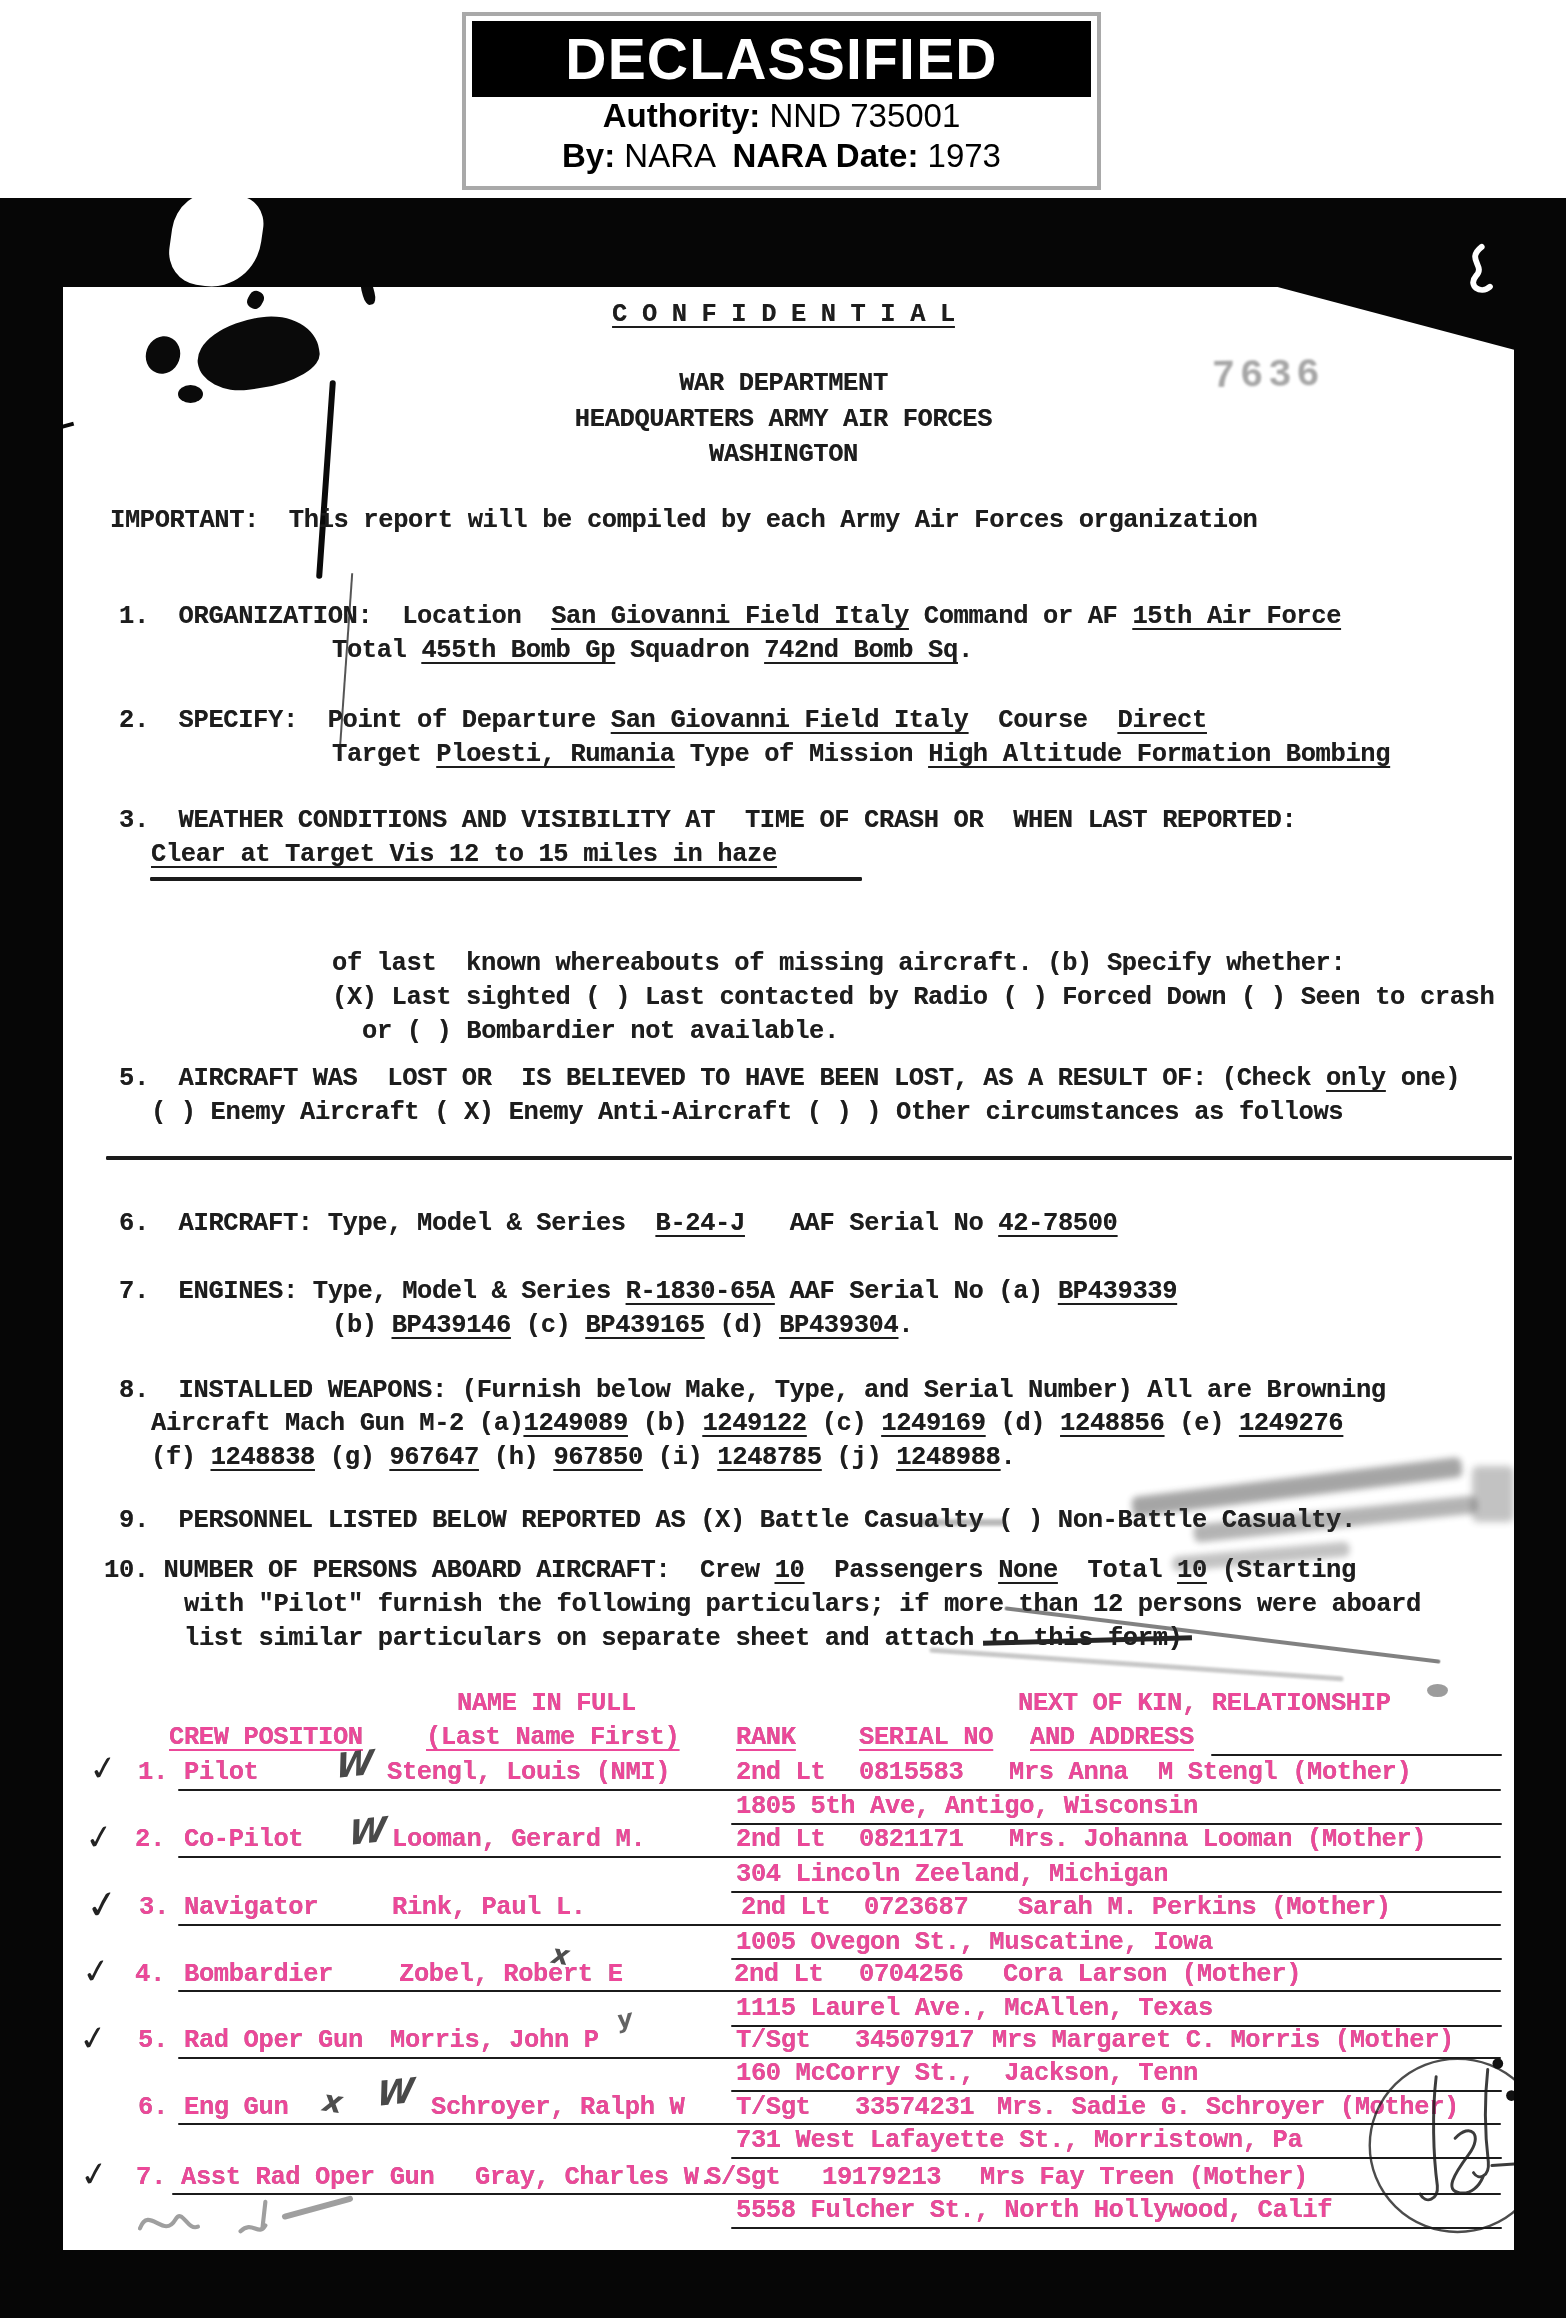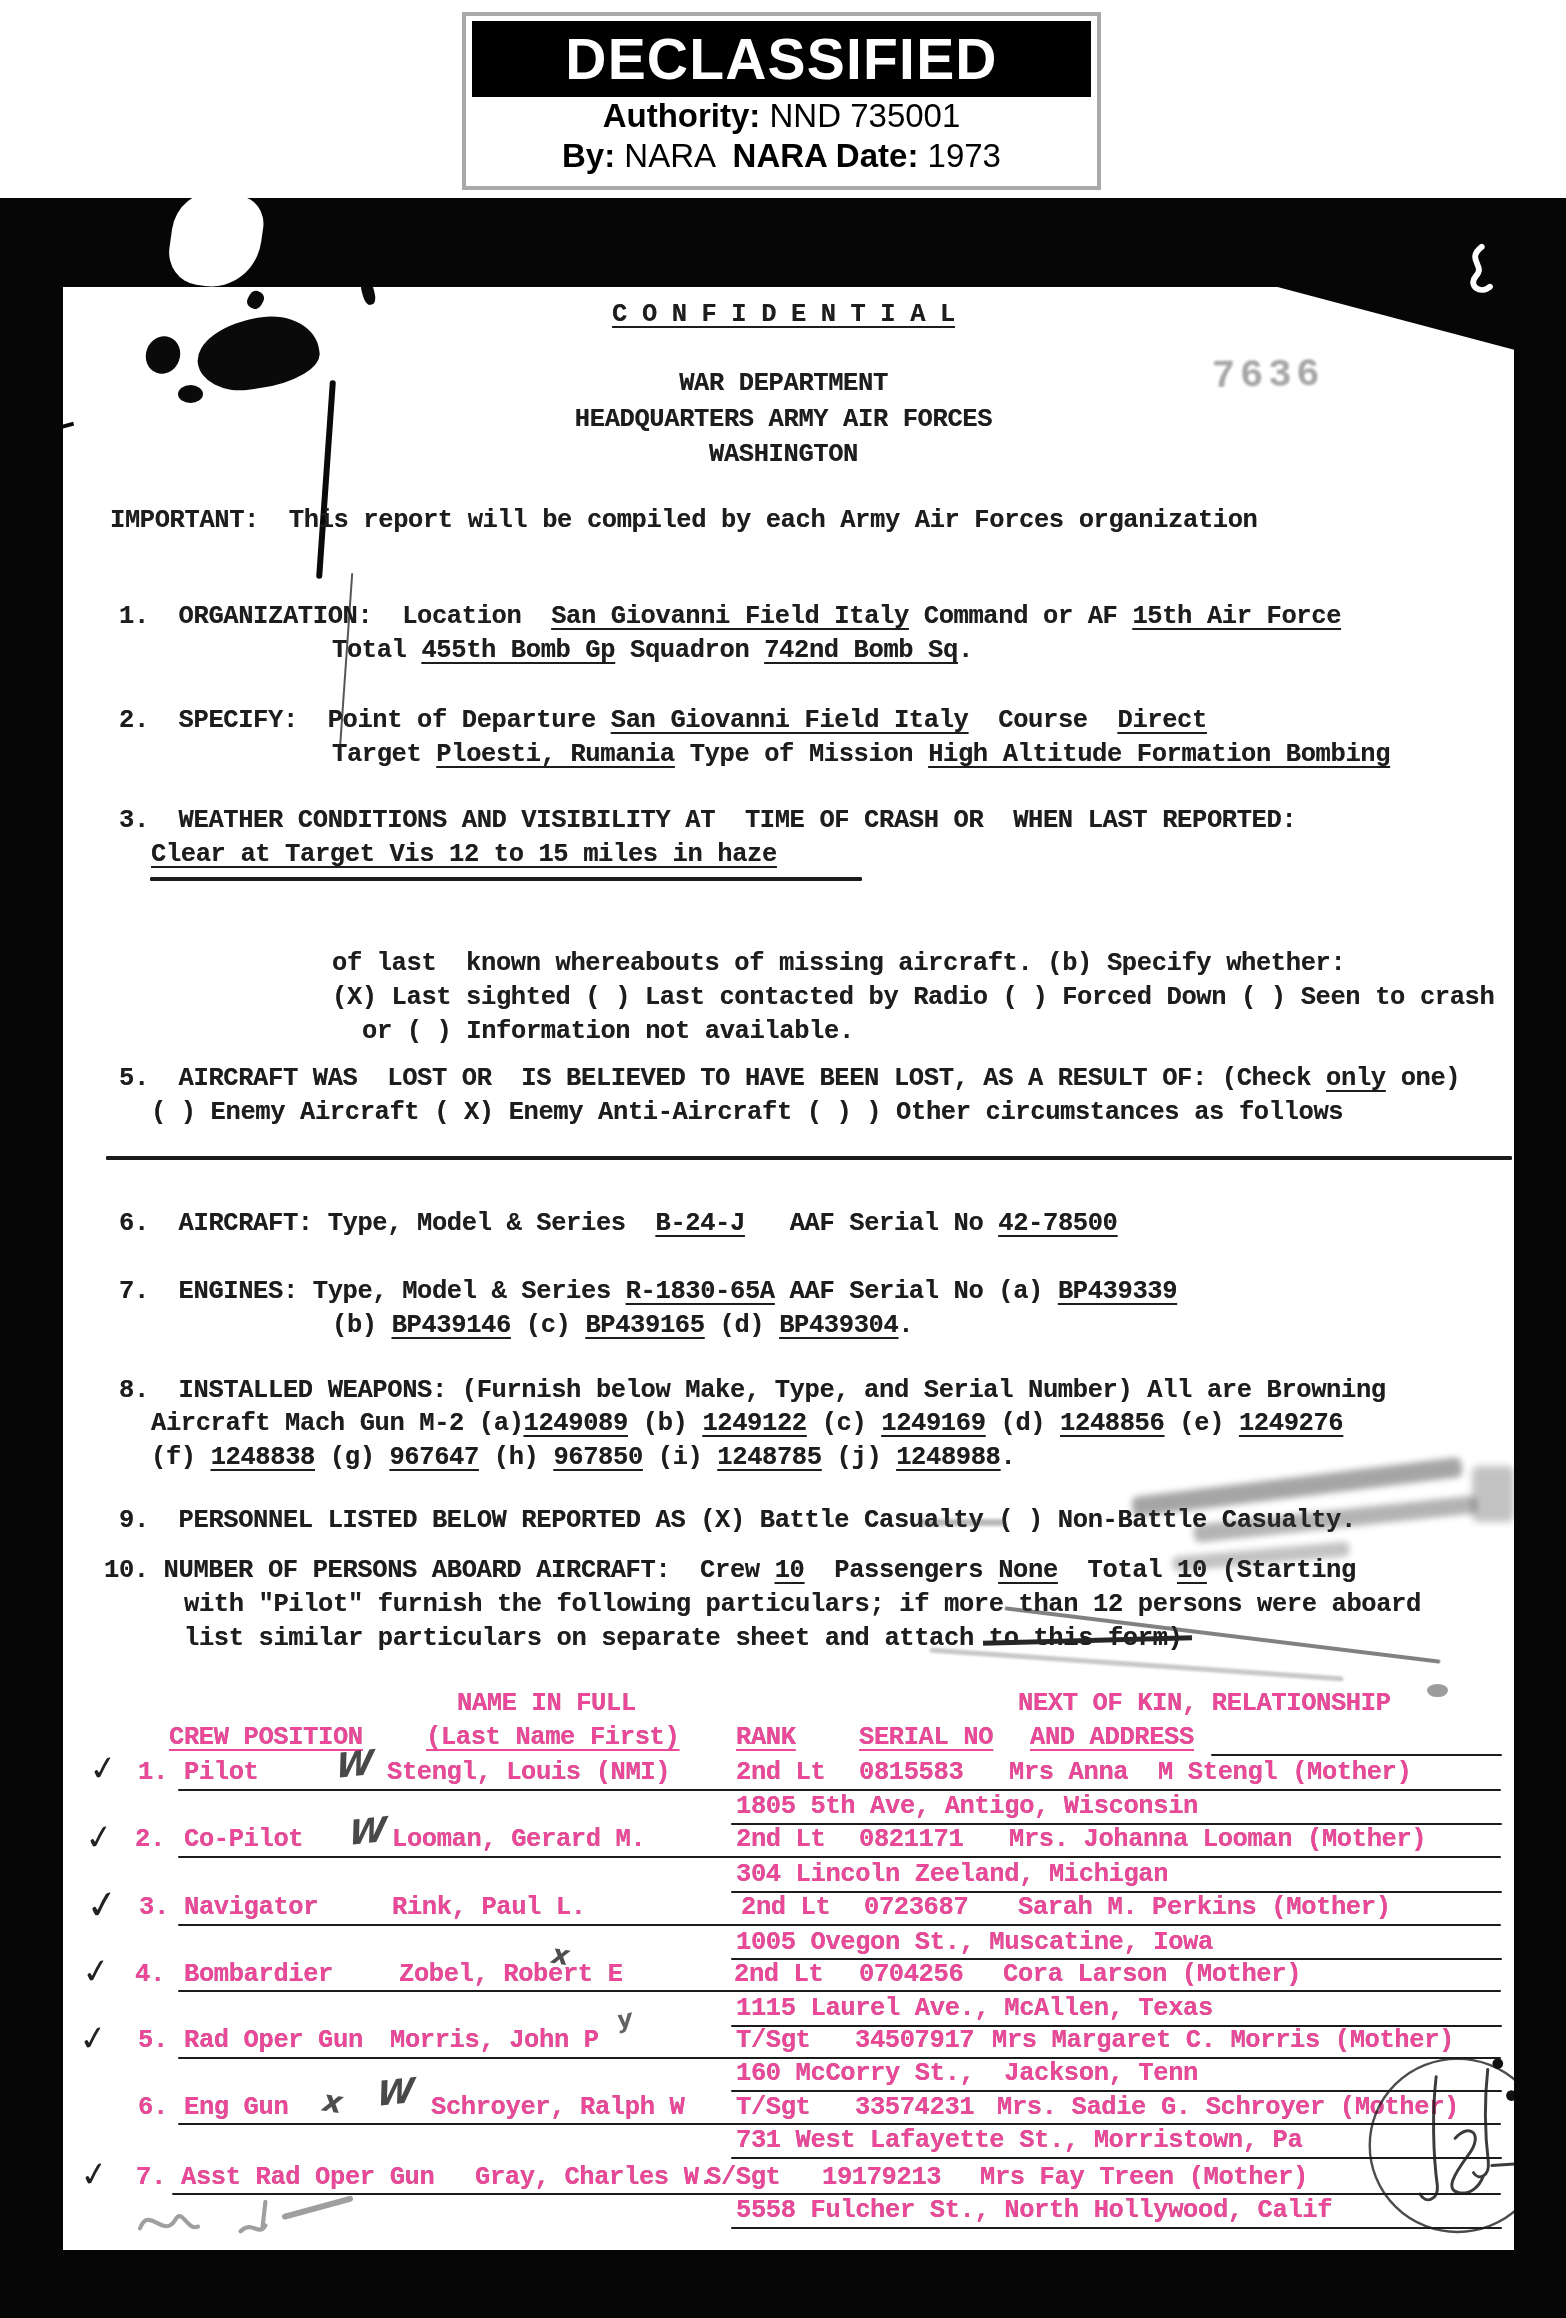--- a/index.html
+++ b/index.html
@@ -97,21 +97,21 @@
 
   <div class="ln" style="left:119px;top:706px"><span>2.  SPECIFY:  Point of Departure </span><span class="u">San Giovanni Field Italy</span><span>  Course  </span><span class="u">Direct</span></div>
   <div class="ln" style="left:332px;top:740px"><span>Target </span><span class="u">Ploesti, Rumania</span><span> Type of Mission </span><span class="u">High Altitude Formation Bombing</span></div>
 
   <div class="ln" style="left:119px;top:806px">3.  WEATHER CONDITIONS AND VISIBILITY AT  TIME OF CRASH OR  WHEN LAST REPORTED:</div>
   <div class="ln" style="left:151px;top:840px"><span class="u">Clear at Target Vis 12 to 15 miles in haze</span></div>
   <div class="rule heavy" style="left:150px;top:877px;width:712px"></div>
 
   <div class="ln" style="left:332px;top:949px">of last  known whereabouts of missing aircraft. (b) Specify whether:</div>
   <div class="ln" style="left:332px;top:983px">(X) Last sighted ( ) Last contacted by Radio ( ) Forced Down ( ) Seen to crash</div>
-  <div class="ln" style="left:362px;top:1017px">or ( ) Information not available.</div>
+  <div class="ln" style="left:362px;top:1017px">or ( ) Bombardier not available.</div>
 
   <div class="ln" style="left:119px;top:1064px"><span>5.  AIRCRAFT WAS  LOST OR  IS BELIEVED TO HAVE BEEN LOST, AS A RESULT OF: (Check </span><span class="u">only</span><span> one)</span></div>
   <div class="ln" style="left:151px;top:1098px">( ) Enemy Aircraft ( X) Enemy Anti-Aircraft ( ) ) Other circumstances as follows</div>
   <div class="rule heavy" style="left:106px;top:1156px;width:1406px"></div>
 
   <div class="ln" style="left:119px;top:1209px"><span>6.  AIRCRAFT: Type, Model &amp; Series  </span><span class="u">B-24-J</span><span>   AAF Serial No </span><span class="u">42-78500</span></div>
 
   <div class="ln" style="left:119px;top:1277px"><span>7.  ENGINES: Type, Model &amp; Series </span><span class="u">R-1830-65A</span><span> AAF Serial No (a) </span><span class="u">BP439339</span></div>
   <div class="ln" style="left:332px;top:1311px"><span>(b) </span><span class="u">BP439146</span><span> (c) </span><span class="u">BP439165</span><span> (d) </span><span class="u">BP439304</span><span>.</span></div>
 

